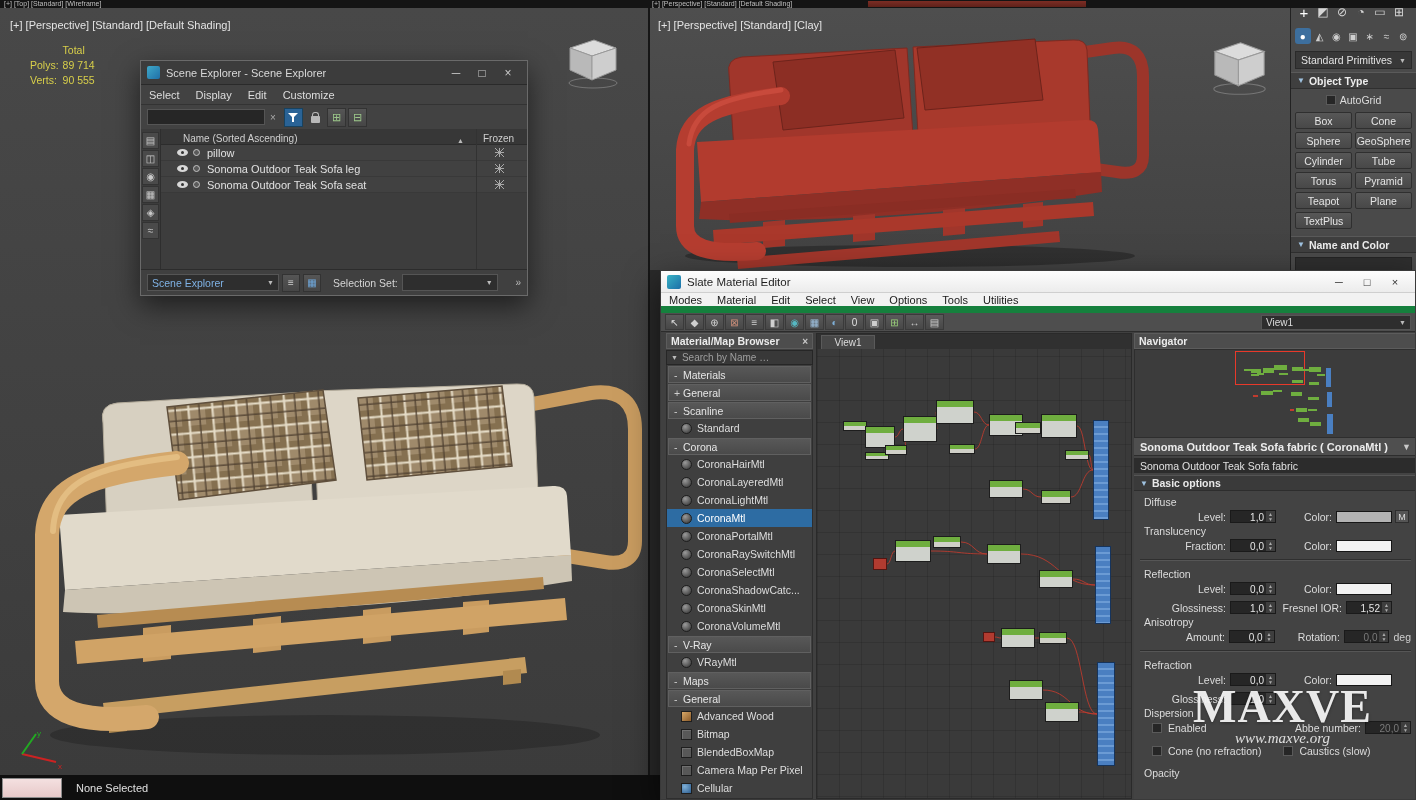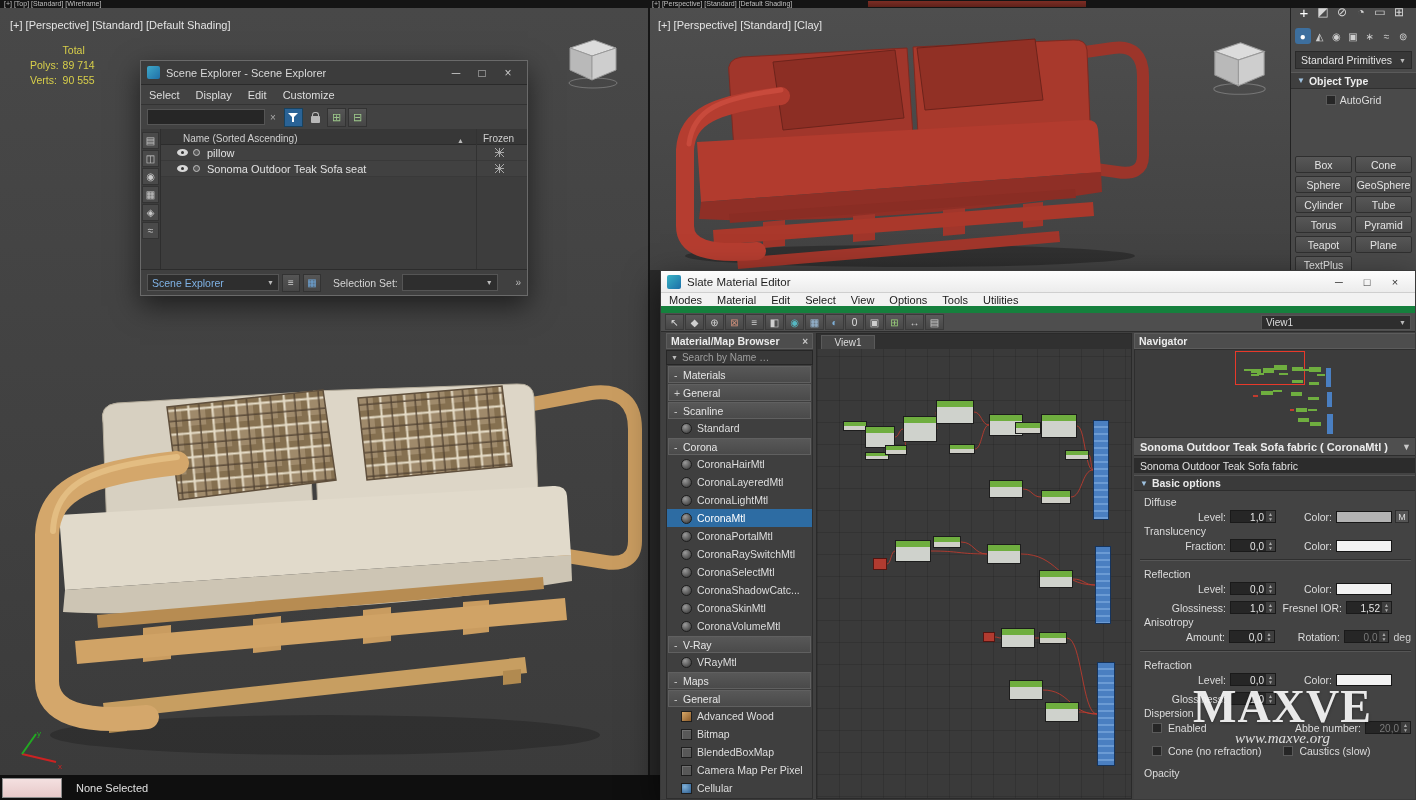--- a/index.html
+++ b/index.html
@@ -99,21 +99,21 @@
     display:flex; align-items:center; justify-content:center; border-radius:3px; }
   .cp-cicon.act { background:#3d6f9e; color:#fff; }
   .cp-dd { margin:3px 4px; height:18px; background:#383838; border:1px solid #2a2a2a;
     display:flex; align-items:center; padding:0 5px; font-size:10.5px; color:#e2e2e2; }
   .rollout { height:17px; background:#3f3f3f; border-top:1px solid #5a5a5a; border-bottom:1px solid #2f2f2f;
     display:flex; align-items:center; padding-left:6px; font-size:10.5px; font-weight:bold; color:#ececec; margin-top:3px; }
   .roll-arr { font-size:8px; color:#9fc2e0; margin-right:4px; }
   .cp-autogrid { height:16px; display:flex; align-items:center; justify-content:center; margin-top:3px; }
   .cb { width:10px; height:10px; background:#262626; border:1px solid #5a5a5a; margin-right:4px; flex:none; }
   .cp-autogrid span.lbl { font-size:10.5px; color:#dcdcdc; }
-  .cp-grid { display:grid; grid-template-columns:1fr 1fr; gap:3px; padding:4px;margin-top:44px; }
+  .cp-grid { display:grid; grid-template-columns:1fr 1fr; gap:3px; padding:4px; }
   .cp-btn { height:17px; background:linear-gradient(#575757,#484848); border:1px solid #2f2f2f;
     border-radius:2px; font-size:10.5px; color:#e4e4e4; display:flex; align-items:center; justify-content:center; }
   .cp-name-field { margin:4px; height:17px; background:#2e2e2e; border:1px solid #242424; }
 
   
   .me-window { position:absolute; left:660px; top:270px; width:756px; height:530px; z-index:20;
     background:#464646; border:1px solid #3a3a3a; box-shadow:0 12px 32px rgba(0,0,0,.6);
     display:flex; flex-direction:column; }
   .me-title { height:22px; background:linear-gradient(#fdfdfd,#ececec); border-bottom:1px solid #cfcfcf;
     display:flex; align-items:center; padding:0 6px; }
@@ -420,20 +420,26 @@
         <div class="se-thead">
           <span class="se-th-name">Name (Sorted Ascending)</span>
           <span class="se-sort">▲</span>
           <span class="se-th-frozen">Frozen</span>
         </div>
         <div id="se-rows">
             <div class="se-row">
               <span class="eye"></span>
               <span class="objdot"></span>
               <span class="se-rowlabel">pillow</span>
+              <span class="frost"></span>
+            </div>
+            <div class="se-row">
+              <span class="eye"></span>
+              <span class="objdot"></span>
+              <span class="se-rowlabel">Sonoma Outdoor Teak Sofa leg</span>
               <span class="frost"></span>
             </div>
             <div class="se-row">
               <span class="eye"></span>
               <span class="objdot"></span>
               <span class="se-rowlabel">Sonoma Outdoor Teak Sofa seat</span>
               <span class="frost"></span>
             </div>
           </div>
         <div class="se-colsep"></div>

